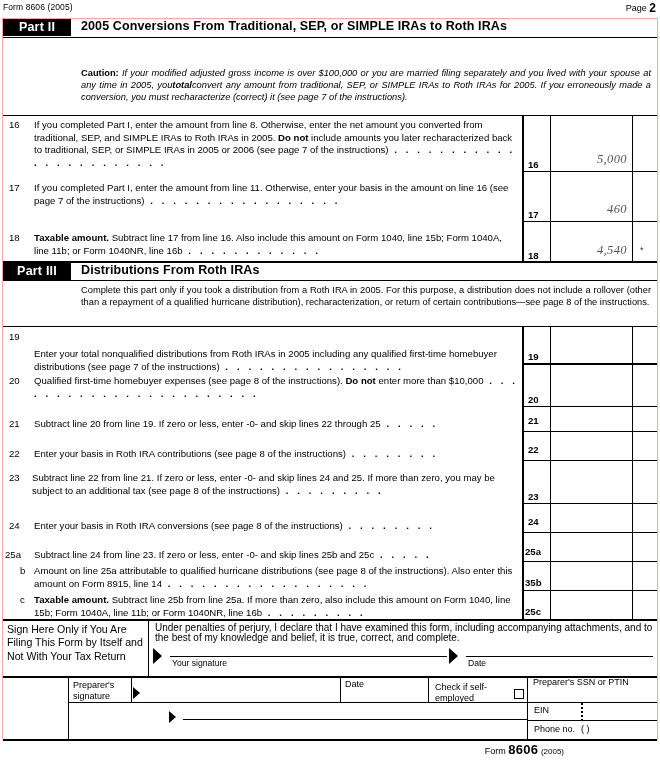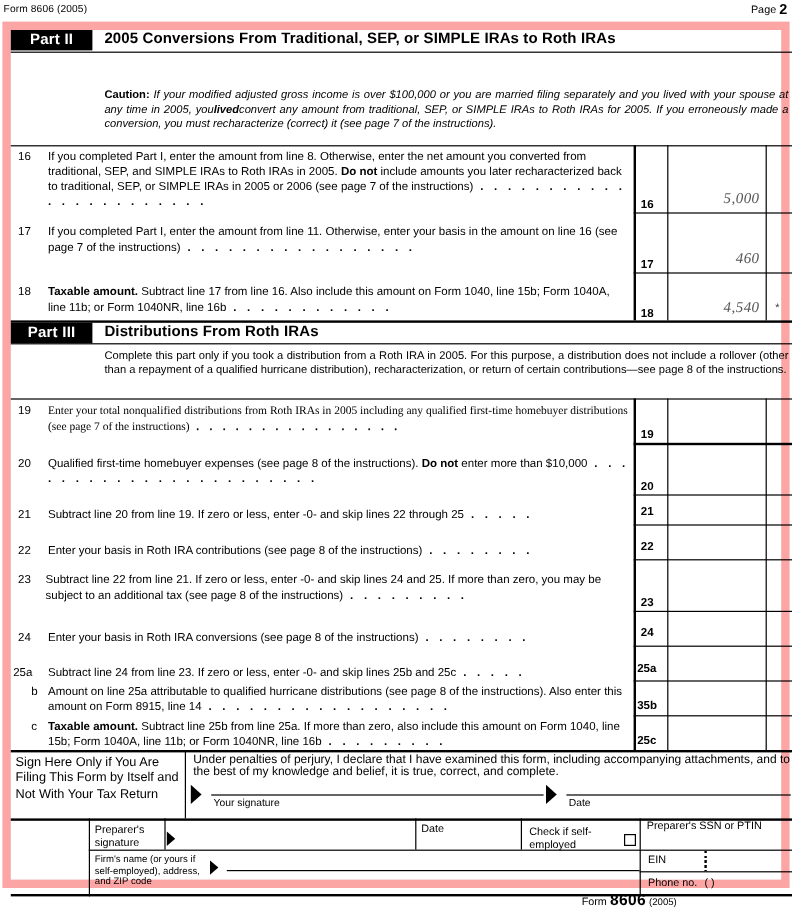--- a/index.html
+++ b/index.html
@@ -22,21 +22,21 @@
     position:absolute;left:3px;top:2px;font-size:8.5px;letter-spacing:.1px;
   }
   .page-no{
     position:absolute;right:4px;top:1px;font-size:9px;
   }
   .page-no .pg-num{font-size:12px;font-weight:bold;vertical-align:-1px;}
 
   
   .frame{
     position:absolute;left:2px;top:18px;width:656px;height:722px;
-    border:7px solid #fca5a5;box-sizing:border-box;
+    border:1px solid #fca5a5;box-sizing:border-box;
   }
 
   
   .partbar{position:absolute;left:0;width:654px;box-sizing:border-box;}
   .partbox{
     position:absolute;left:0;top:0;width:68px;height:17px;
     background:#000;color:#fff;font-weight:bold;font-size:12.5px;
     text-align:center;line-height:17px;letter-spacing:.2px;
   }
   .parttitle{
@@ -132,21 +132,21 @@
   <div class="frame">
 
     <div class="partbar" style="top:0;">
       <div class="partbox">Part II</div>
       <div class="parttitle">2005 Conversions From Traditional, SEP, or SIMPLE IRAs to Roth IRAs</div>
     </div>
     <div class="hrule" style="top:18px;"></div>
 
     <div class="partdesc" style="top:48px;">
       <b>Caution:</b>
-      <i>If your modified adjusted gross income is over $100,000 or you are married filing separately and you lived with your spouse at any time in 2005, you</i><i><b>lived</b></i><i>convert any amount from traditional, SEP, or SIMPLE IRAs to Roth IRAs for 2005. If you erroneously made a conversion, you must recharacterize (correct) it (see page 7 of the instructions).</i>
+      <i>If your modified adjusted gross income is over $100,000 or you are married filing separately and you lived with your spouse at any time in 2005, you</i><i><b>total</b></i><i>convert any amount from traditional, SEP, or SIMPLE IRAs to Roth IRAs for 2005. If you erroneously made a conversion, you must recharacterize (correct) it (see page 7 of the instructions).</i>
     </div>
 
     <div class="hrule" style="top:96px;"></div>
 
     <div class="vrule thick" style="left:519px;top:96px;height:146px;"></div>
     <div class="vrule" style="left:547px;top:96px;height:146px;"></div>
     <div class="vrule" style="left:629px;top:96px;height:146px;"></div>
 
     <div class="ln">
       <div class="ln-no" style="left:6px;top:100px;">16</div>
@@ -182,21 +182,21 @@
       <span>Complete this part only if you took a distribution from a Roth IRA in 2005. For this purpose, a distribution does not include a rollover (other than a repayment of a qualified hurricane distribution), recharacterization, or return of certain contributions—see page 8 of the instructions.</span>
     </div>
     <div class="hrule" style="top:307px;"></div>
 
     <div class="vrule thick" style="left:519px;top:307px;height:293px;"></div>
     <div class="vrule" style="left:547px;top:307px;height:293px;"></div>
     <div class="vrule" style="left:629px;top:307px;height:293px;"></div>
 
     <div class="ln">
       <div class="ln-no" style="left:6px;top:312px;">19</div>
-      <div class="ln-txt" style="left:31px;top:312px;width:485px;font-family:Liberation Serif, serif;"><span>Enter your total nonqualified distributions from Roth IRAs in 2005 including any qualified first-time homebuyer distributions (see page 7 of the instructions)</span><span class="leader"> . . . . . . . . . . . . . . . .</span></div>
+      <div class="ln-txt" style="left:31px;top:329px;width:485px;"><span>Enter your total nonqualified distributions from Roth IRAs in 2005 including any qualified first-time homebuyer distributions (see page 7 of the instructions)</span><span class="leader"> . . . . . . . . . . . . . . . .</span></div>
       <div class="cellno" style="left:525px;top:332px;">19</div>
       <div class="amt" style="left:552px;top:326px;width:72px;"></div>
     </div>
     <div class="hrule thick" style="top:344px;left:519px;width:135px;"></div>
 
     <div class="ln">
       <div class="ln-no" style="left:6px;top:356px;">20</div>
       <div class="ln-txt" style="left:31px;top:356px;width:485px;"><span>Qualified first-time homebuyer expenses (see page 8 of the instructions). </span><b>Do not</b><span> enter more than $10,000</span><span class="leader"> . . . . . . . . . . . . . . . . . . . . . . .</span></div>
       <div class="cellno" style="left:525px;top:375px;">20</div>
       <div class="amt" style="left:552px;top:369px;width:72px;"></div>
@@ -283,21 +283,20 @@
     <div class="vrule" style="left:337px;top:657px;height:26px;"></div>
     <div class="prepcap" style="left:342px;top:660px;">Date</div>
     <div class="vrule" style="left:425px;top:657px;height:26px;"></div>
     <div class="prepcap" style="left:432px;top:663px;width:75px;">Check if self-employed</div>
     <div class="checkbox" style="left:511px;top:670px;"></div>
     <div class="vrule" style="left:524px;top:657px;height:26px;"></div>
     <div class="prepcap" style="left:530px;top:658px;">Preparer's SSN or PTIN</div>
 
     <div class="hrule" style="top:683px;left:65px;width:589px;"></div>
 
-    <div class="prepcap sm" style="left:70px;top:686px;width:92px;">Firm's name (or yours if self-employed), address, and ZIP code</div>
     <div class="arrow sm" style="left:166px;top:692px;"></div>
     <div class="sigline" style="left:180px;top:700px;width:344px;"></div>
     <div class="vrule" style="left:524px;top:683px;height:39px;"></div>
 
     <div class="prepcap" style="left:531px;top:686px;">EIN</div>
     <div class="dotv" style="left:578px;top:684px;height:17px;"></div>
     <div class="hrule" style="top:701px;left:524px;width:130px;"></div>
     <div class="prepcap" style="left:531px;top:705px;">Phone no.</div>
     <div class="prepcap" style="left:578px;top:705px;">(          )</div>
     <div class="hrule thick" style="top:720px;"></div>

